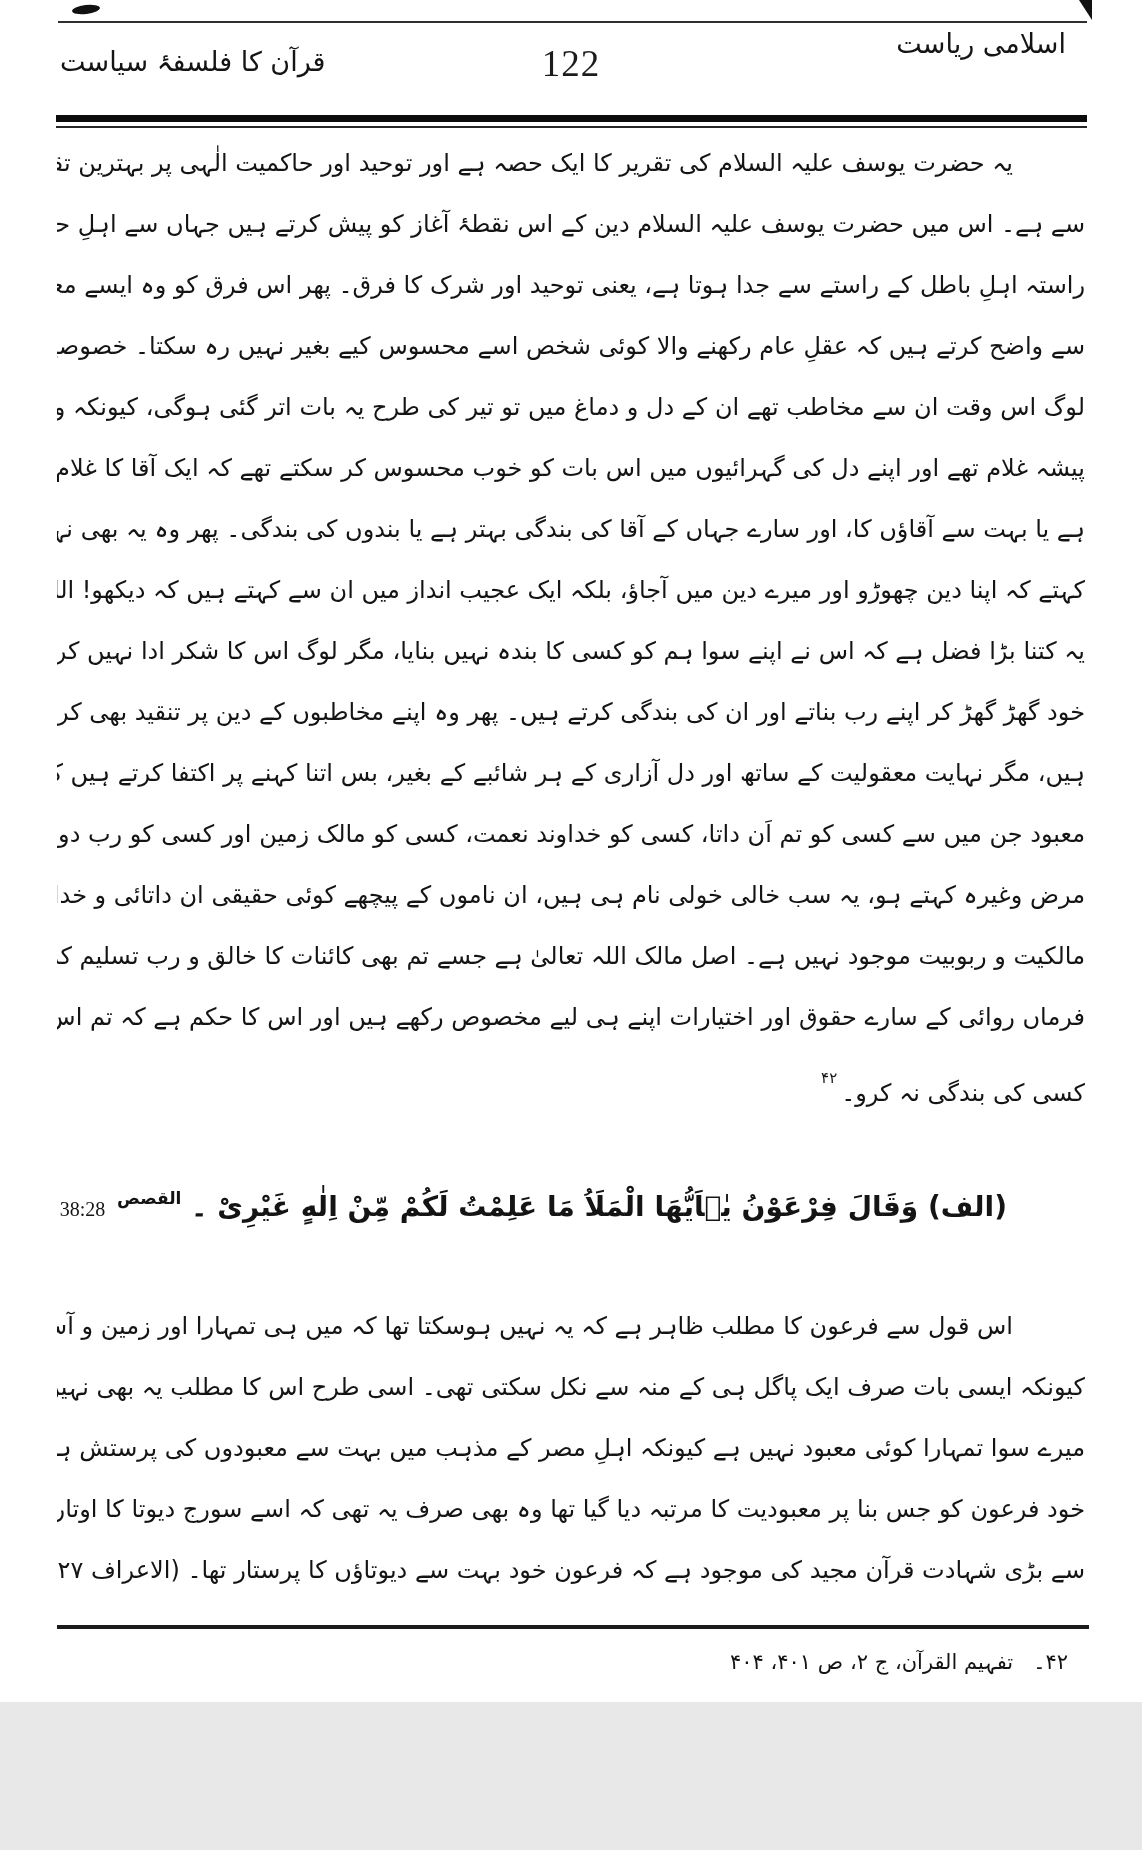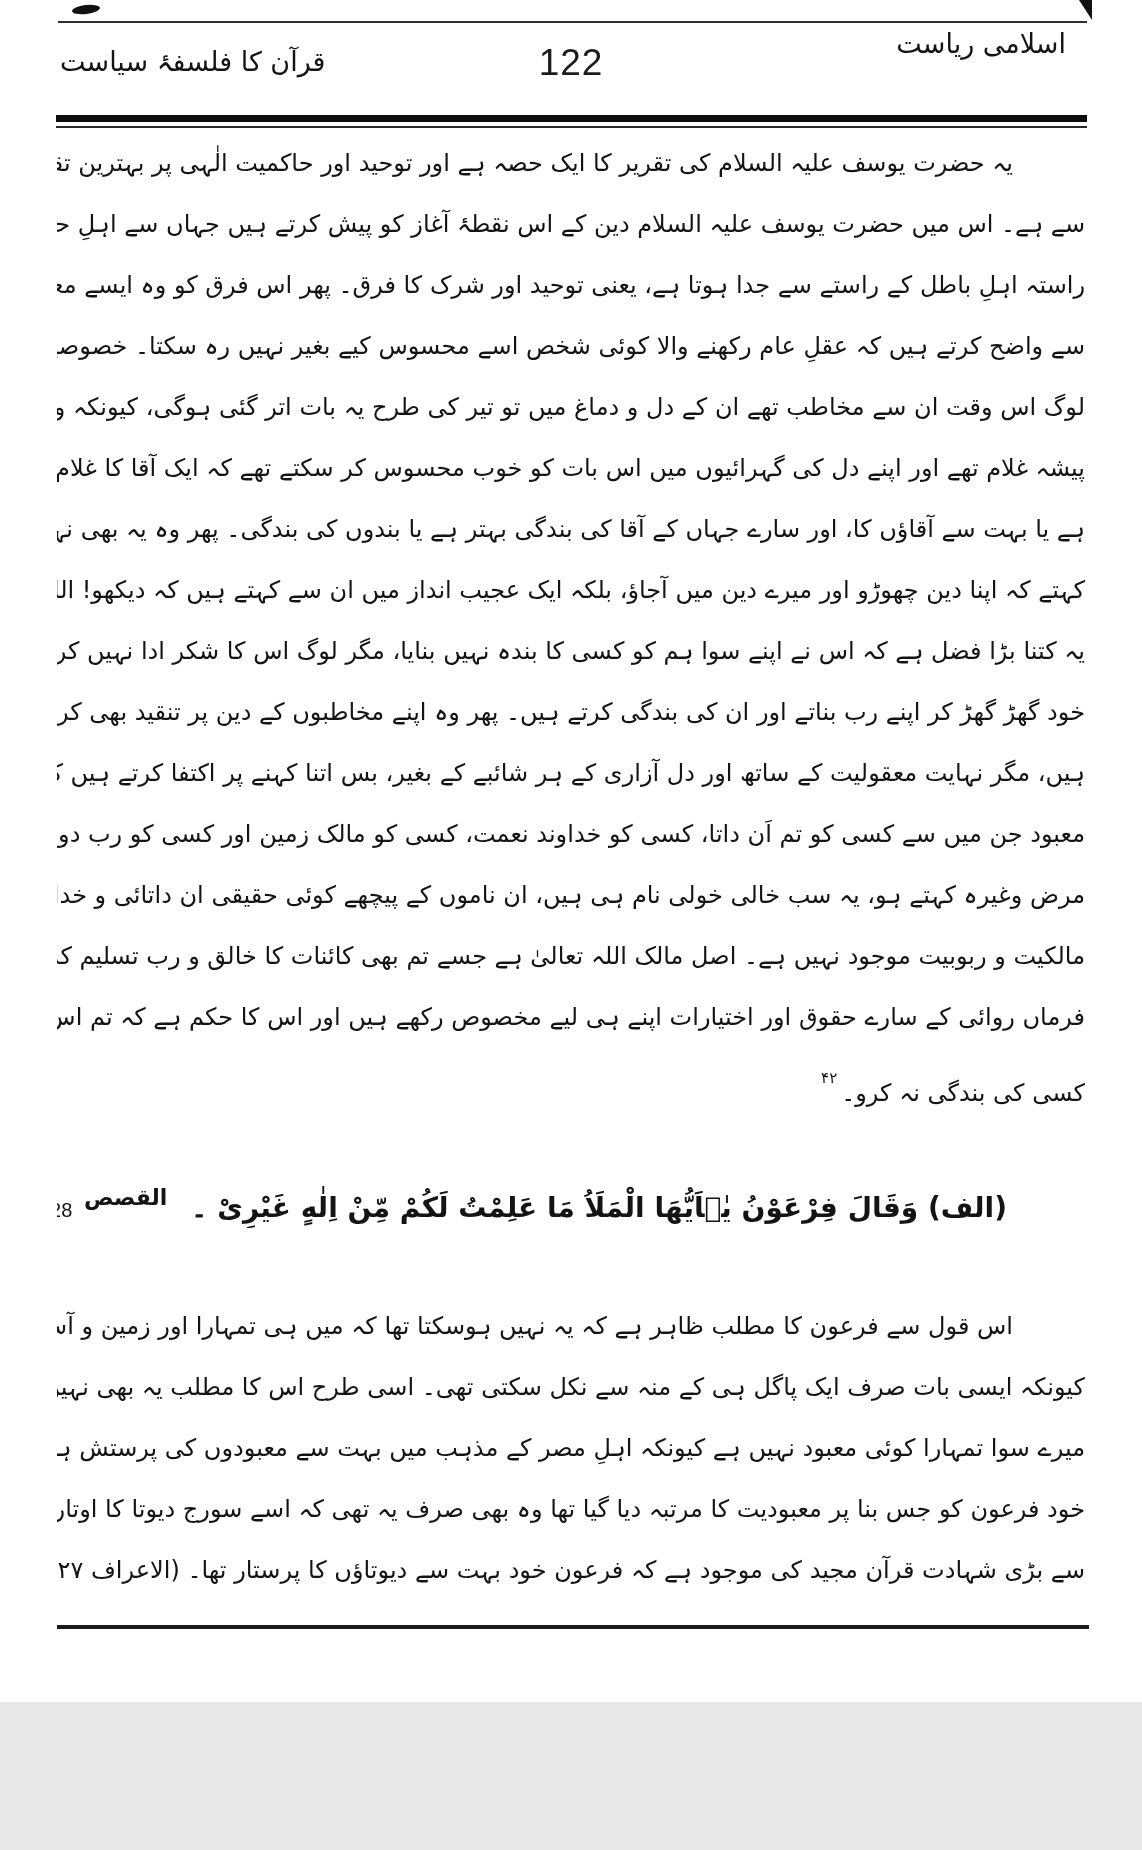--- a/index.html
+++ b/index.html
@@ -5,21 +5,21 @@
   html,body{margin:0;padding:0;background:#e8e8e8;}
   .page{
     position:relative;
     width:1142px;height:1702px;
     margin:0 auto;
     background:#ffffff;
     color:#141414;
     overflow:hidden;
   }
   .urdu{font-family:"DejaVu Sans",sans-serif;direction:rtl;unicode-bidi:embed;}
-  .latin{font-family:Liberation Sans, sans-serif;direction:ltr;}
+  .latin{font-family:Liberation Serif, serif;direction:ltr;}
 
   
   .top-thin-line{position:absolute;left:58px;right:55px;top:21px;height:2px;background:#2f2f2f;}
   .corner-blob-left{position:absolute;left:72px;top:5px;width:28px;height:9px;background:#111;border-radius:50%;transform:rotate(-7deg);}
   .corner-tick-right{position:absolute;right:50px;top:0;width:13px;height:20px;background:#111;clip-path:polygon(100% 0,100% 100%,0 0);}
 
   
   .header-title-left{position:absolute;left:60px;top:46px;font-size:27px;}
   .header-title-right{position:absolute;right:76px;top:28px;font-size:27px;}
   .page-number{position:absolute;left:0;right:0;top:42px;text-align:center;font-size:37px;letter-spacing:1px;color:#1c1c1c;}
@@ -38,21 +38,21 @@
   .line.first{padding-right:72px;}
   .line.short{text-align:right;text-align-last:right;}
   sup.fn-ref{font-size:15px;vertical-align:18px;margin-right:4px;}
 
   
   .verse-line{
     position:absolute;left:57px;right:57px;top:1168px;height:60px;line-height:60px;
     text-align:right;padding-right:78px;box-sizing:border-box;
     font-size:28px;font-weight:bold;white-space:nowrap;overflow:hidden;
   }
-  .verse-source{font-size:22px;font-weight:bold;vertical-align:12px;margin-right:14px;}
+  .verse-source{font-size:17px;font-weight:bold;vertical-align:12px;margin-right:0;}
   .verse-ref{font-size:20px;font-weight:normal;vertical-align:0;margin-right:2px;}
 
   
   .translation-line{
     position:absolute;left:57px;right:57px;top:1238px;height:52px;line-height:52px;
     text-align:right;padding-right:28px;box-sizing:border-box;
     font-size:21px;white-space:nowrap;overflow:hidden;
   }
 
   
@@ -109,14 +109,17 @@
 
   <div class="textcol para2 urdu">
     <div class="line first">اس قول سے فرعون کا مطلب ظاہر ہے کہ یہ نہیں ہوسکتا تھا کہ میں ہی تمہارا اور زمین و آسمان کا خالق ہوں،</div>
     <div class="line">کیونکہ ایسی بات صرف ایک پاگل ہی کے منہ سے نکل سکتی تھی۔ اسی طرح اس کا مطلب یہ بھی نہیں ہوسکتا تھا کہ</div>
     <div class="line">میرے سوا تمہارا کوئی معبود نہیں ہے کیونکہ اہلِ مصر کے مذہب میں بہت سے معبودوں کی پرستش ہوتی تھی اور</div>
     <div class="line">خود فرعون کو جس بنا پر معبودیت کا مرتبہ دیا گیا تھا وہ بھی صرف یہ تھی کہ اسے سورج دیوتا کا اوتار مانا جاتا تھا۔ سب</div>
     <div class="line">سے بڑی شہادت قرآن مجید کی موجود ہے کہ فرعون خود بہت سے دیوتاؤں کا پرستار تھا۔ (الاعراف ۷:۱۲۷)</div>
   </div>
 
   <div class="footnote-divider"></div>
+  <div class="footnote urdu">
+    <span class="footnote-marker">۴۲۔</span><span>تفہیم القرآن، ج ۲، ص ۴۰۱، ۴۰۴</span>
+  </div>
 
 </div>
 
 </body></html>

